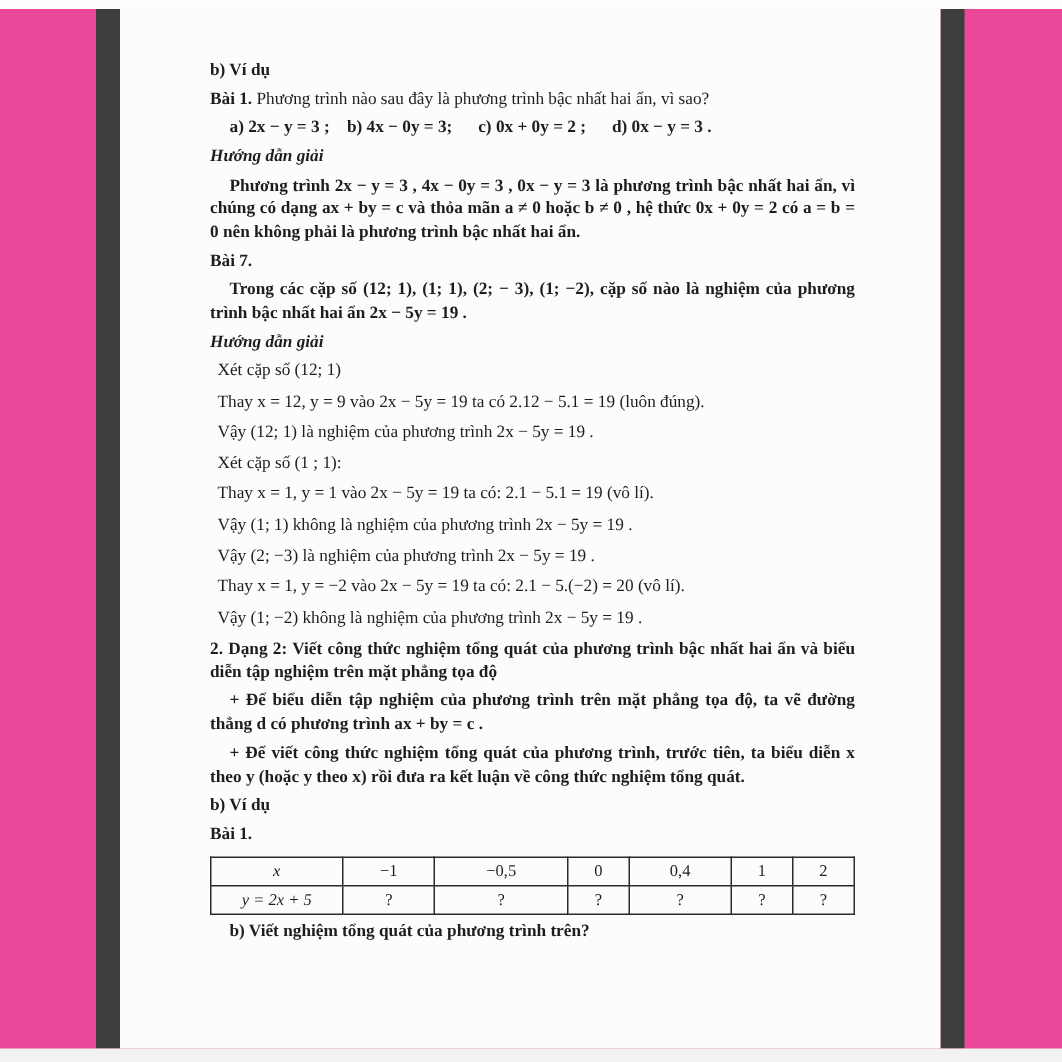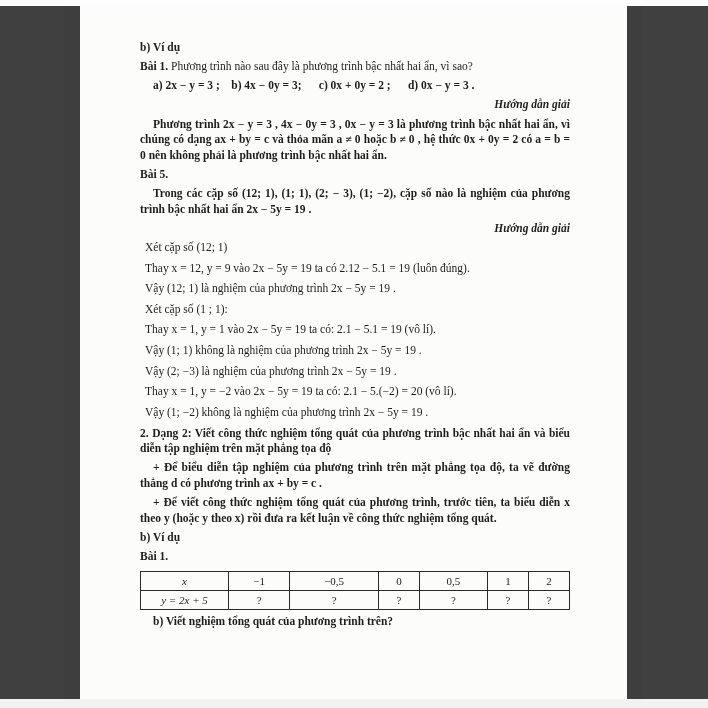--- a/index.html
+++ b/index.html
@@ -1,32 +1,32 @@
 <!DOCTYPE html>
 <html><head>
 <meta charset="utf-8">
 <style>
   * { margin:0; padding:0; box-sizing:border-box; }
   html,body { width:708px; height:708px; }
   body { background:#ffffff; font-family:"Liberation Serif","DejaVu Serif",serif; }
-  .screen { position:relative; width:708px; height:708px; background:#404040; overflow:hidden; }
+  .screen { position:relative; width:708px; height:708px; background:#ec4899; overflow:hidden; }
   .topbar { position:absolute; top:0; left:0; width:708px; height:6px; background:#fdfdfd; }
   .botbar { position:absolute; bottom:0; left:0; width:708px; height:9px; background:#f2f2f2; }
   .strip { position:absolute; top:6px; height:693px; width:16px; background:#3e3e3e; }
   .strip.left  { left:64px; }
   .strip.right { left:627px; }
   .paper {
     position:absolute; top:6px; left:80px; width:547px; height:693px;
     background:#fcfcfa; color:#1d1d1d;
     padding:34px 57px 0 60px;
   }
   p { font-size:11.5px; line-height:1.36; margin-bottom:3.5px; }
   .bold { font-weight:bold; }
   .bolditalic { font-weight:bold; font-style:italic; }
-  .center { text-align:right; }
+  .center { text-align:left; }
   .indent { text-indent:13px;font-weight:bold; }
   .justify { text-align:justify; }
   .pre { white-space:pre-wrap; }
   .step { padding-left:5px; margin-bottom:5px; }
   .gap-top { margin-top:2px; }
   table { border-collapse:collapse; width:100%; margin:6px 0 4px; }
   td {
     border:1px solid #2a2a2a; font-size:11px; text-align:center;
     height:19px; padding:1px 3px;
   }
@@ -45,21 +45,21 @@
     <p class="bold">b) Ví dụ</p>
 
     <p><span class="bold">Bài 1.</span><span> Phương trình nào sau đây là phương trình bậc nhất hai ẩn, vì sao?</span></p>
 
     <p class="indent pre">a) 2x − y = 3 ;    b) 4x − 0y = 3;      c) 0x + 0y = 2 ;      d) 0x − y = 3 .</p>
 
     <p class="center bolditalic">Hướng dẫn giải</p>
 
     <p class="indent justify">Phương trình 2x − y = 3 ,  4x − 0y = 3 ,  0x − y = 3  là phương trình bậc nhất hai ẩn, vì chúng có dạng  ax + by = c  và thỏa mãn  a ≠ 0  hoặc  b ≠ 0 , hệ thức 0x + 0y = 2  có  a = b = 0  nên không phải là phương trình bậc nhất hai ẩn.</p>
 
-    <p class="bold gap-top">Bài 5.</p>
+    <p class="bold gap-top">Bài 7.</p>
 
     <p class="indent justify">Trong các cặp số (12; 1), (1; 1), (2; − 3), (1; −2), cặp số nào là nghiệm của phương trình bậc nhất hai ẩn 2x − 5y = 19 .</p>
 
     <p class="center bolditalic">Hướng dẫn giải</p>
 
     <p class="step">Xét cặp số (12; 1)</p>
     <p class="step">Thay x = 12, y = 9 vào 2x − 5y = 19 ta có 2.12 − 5.1 = 19 (luôn đúng).</p>
     <p class="step">Vậy (12; 1) là nghiệm của phương trình 2x − 5y = 19 .</p>
     <p class="step">Xét cặp số (1 ; 1):</p>
     <p class="step">Thay x = 1, y = 1 vào 2x − 5y = 19 ta có: 2.1 − 5.1 = 19 (vô lí).</p>
@@ -78,21 +78,21 @@
     <p class="bold">Bài 1.</p>
 
 
     <table>
       <tbody>
           <tr>
         <td class="rowlabel">x</td>
         <td>−1</td>
         <td>−0,5</td>
         <td>0</td>
-        <td>0,5</td>
+        <td>0,4</td>
         <td>1</td>
         <td>2</td>
       </tr>
       <tr>
         <td class="rowlabel">y = 2x + 5</td>
         <td>?</td>
         <td>?</td>
         <td>?</td>
         <td>?</td>
         <td>?</td>

